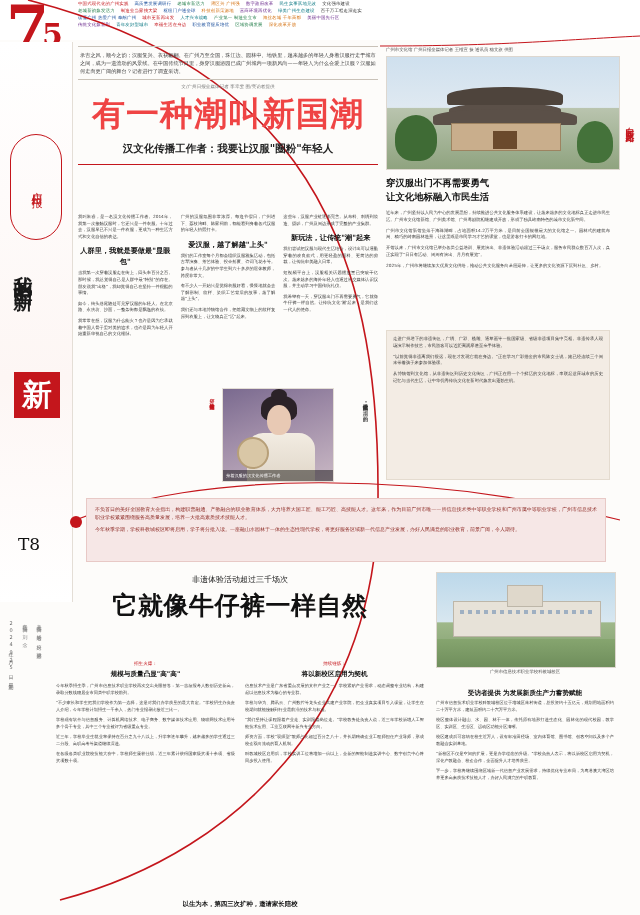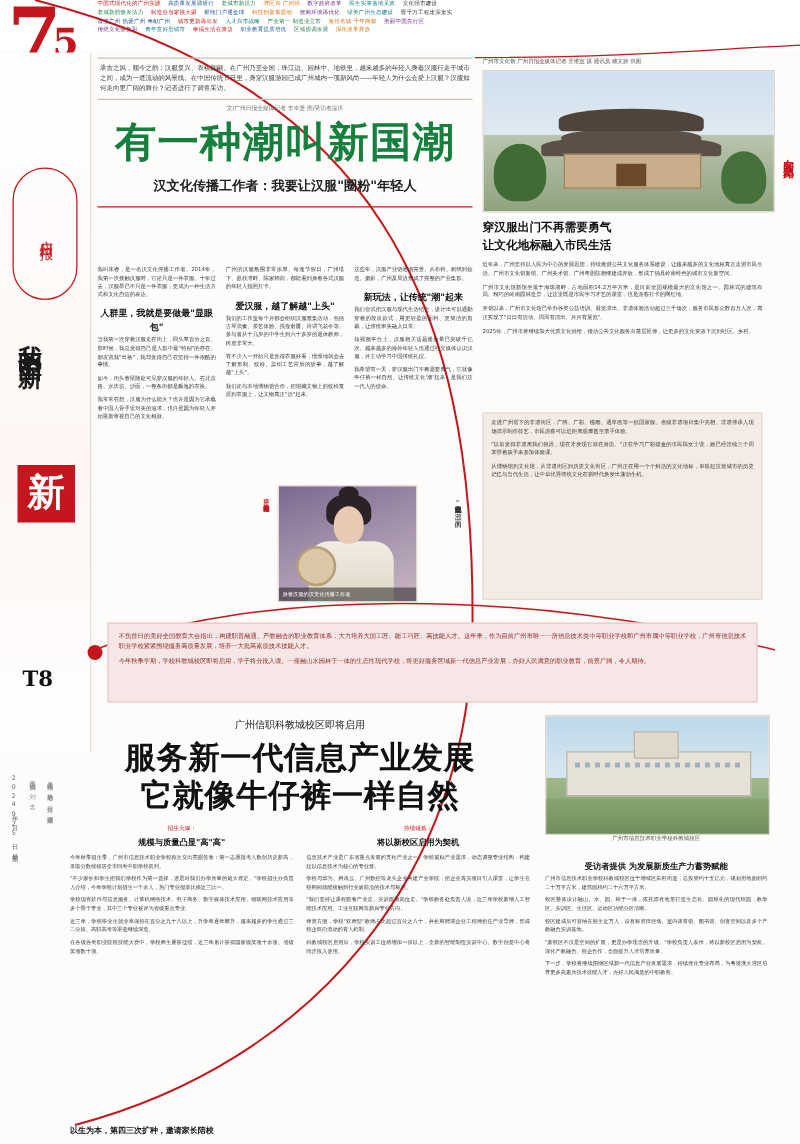--- a/index.html
+++ b/index.html
@@ -80,21 +80,21 @@
     font-family:"DejaVu Serif","Liberation Serif",serif;
   }
   .xin-stamp{
     position:absolute;left:14px;top:330px;
     width:46px;height:46px;background:#c4161c;color:#fff;
     font-size:30px;line-height:46px;text-align:center;font-weight:bold;
     font-family:"DejaVu Serif","Liberation Serif",serif;
   }
   .page-no{
     position:absolute;left:18px;top:492px;
-    font-size:17px;font-weight:bold;color:#111;
+    font-size:17px;font-weight:normal;color:#111;
     font-family:"DejaVu Serif","Liberation Serif",serif;
   }
   .rail-meta{
     position:absolute;left:6px;top:620px;
     writing-mode:vertical-rl;text-orientation:upright;
     font-size:5px;line-height:9px;color:#666;letter-spacing:1px;
     height:230px;
   }
   .rail-meta.second{left:20px;color:#888;}
   .rail-meta.third{left:34px;color:#888;}
@@ -108,23 +108,23 @@
   }
   .kicker{
     font-size:5.2px;line-height:8px;color:#444;
     border-top:1px solid #c9c2b8;border-bottom:1px solid #c9c2b8;
     padding:4px 2px;margin-bottom:4px;
   }
   .byline-thin{
     font-size:4.6px;color:#777;text-align:center;margin-bottom:6px;
   }
   .big-title{
-    font-size:33px;line-height:38px;font-weight:bold;color:#15803d;
+    font-size:33px;line-height:38px;font-weight:bold;color:#ef4444;
     text-align:center;letter-spacing:1px;
-    font-family:Liberation Serif, serif;
+    font-family:Liberation Sans, sans-serif;
   }
   .sub-title{
     margin-top:8px;text-align:center;
     font-size:10.5px;line-height:15px;color:#222;font-weight:bold;
     font-family:"DejaVu Serif","Liberation Serif",serif;
   }
   .rule{
     height:1px;background:#c4161c;margin:8px 0 6px;
   }
   
@@ -323,21 +323,21 @@
   .b-colkicker{
     font-size:4.6px;line-height:7px;color:#c4161c;text-align:center;margin-bottom:2px;
   }
   .b-right-col{
     position:absolute;left:436px;top:700px;width:178px;height:210px;
   }
   .b-right-col p{
     margin:0 0 4px;font-size:4.2px;line-height:6.5px;color:#3a3a3a;text-align:justify;
   }
   .b-foot{
-    position:absolute;left:56px;bottom:6px;width:368px;
+    position:absolute;left:56px;bottom:6px;width:368px;text-align:center;
     font-size:6.4px;line-height:10px;color:#111;font-weight:bold;
     font-family:"DejaVu Serif","Liberation Serif",serif;
   }
 </style>
 </head>
 <body>
 
 <div class="page">
 
   <div class="top-strip">
@@ -464,23 +464,22 @@
     <p>"以前觉得非遗离我们很远，现在才发现它就在身边。"正在学习广彩描金的市民陈女士说，她已经连续三个周末带着孩子来参加体验课。</p>
     <p>从博物馆到文化馆，从非遗街区到历史文化街区，广州正在用一个个鲜活的文化地标，串联起这座城市的历史记忆与当代生活，让中华优秀传统文化在新时代焕发出蓬勃生机。</p>
   </div>
 
   <div class="dot-red"></div>
   <div class="red-banner">
     <p>不负首日的美好全国教育大会指出，构建职普融通、产教融合的职业教育体系，大力培养大国工匠、能工巧匠、高技能人才。这年来，作为目前广州市唯一一所信息技术类中等职业学校和广州市属中等职业学校，广州市信息技术职业学校紧紧围绕服务高质量发展，培养一大批高素质技术技能人才。</p>
     <p>今年秋季学期，学校科教城校区即将启用，学子将分批入读。一座融山水园林于一体的生态性现代学校，将更好服务区域新一代信息产业发展，办好人民满意的职业教育，前景广阔，令人期待。</p>
   </div>
 
-  <div class="b-kicker">广州信职科教城校区即将启用</div>
+  <div class="b-kicker">非遗体验活动超过三千场次</div>
   <div class="b-title">
-    <div>服务新一代信息产业发展</div>
     <div>它就像牛仔裤一样自然</div>
   </div>
 
   <div class="b-photo">
     <div class="bldg"></div>
     <div class="tower"></div>
     <div class="lawn"></div>
   </div>
   <div class="b-photo-cap">广州市信息技术职业学校科教城校区</div>
   <div class="b-subcap">受访者提供 为发展新质生产力蓄势赋能</div>

